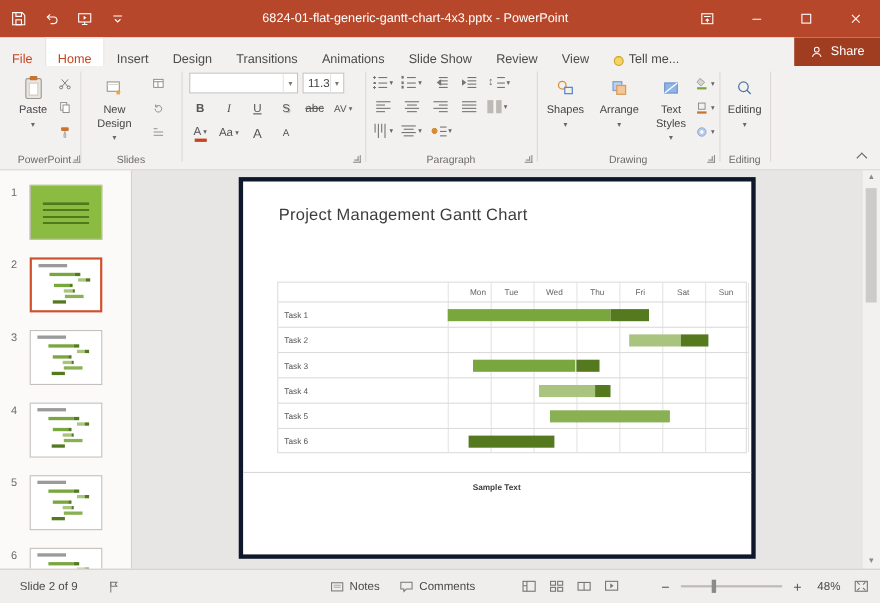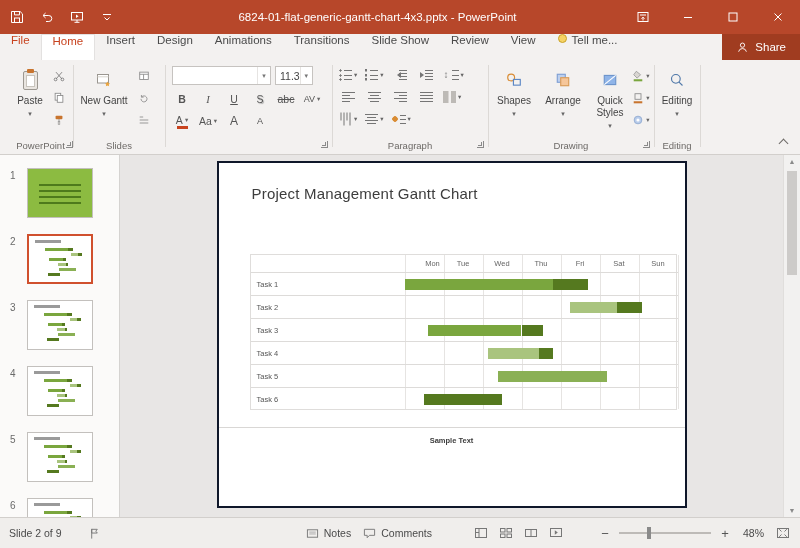--- a/index.html
+++ b/index.html
@@ -11,21 +11,21 @@
   .titlebar{position:absolute;top:0;left:0;right:0;height:34px;background:#B7472A}
   .qat{position:absolute;left:8px;top:0;height:34px;display:flex;align-items:center;gap:12px}
   .qbtn{display:flex;align-items:center;justify-content:center;width:18px;height:18px}
   .tb-title{position:absolute;left:150px;right:195px;top:0;height:34px;line-height:34px;text-align:center;color:#fff;font-size:11.5px;white-space:nowrap;overflow:hidden}
   .win-controls{position:absolute;right:0;top:0;height:34px;display:flex}
   .win-btn{width:45px;height:34px;display:flex;align-items:center;justify-content:center}
 
   
   .tabrow{position:absolute;top:34px;left:0;right:0;height:26px;background:#F3F1F0;display:flex}
   .tabs{display:flex;height:100%}
-  .tab{display:flex;align-items:flex-start;padding:0 11px;font-size:11.5px;color:#4a4a4a;white-space:nowrap}
+  .tab{display:flex;align-items:flex-end;padding:0 11px;font-size:11.5px;color:#4a4a4a;white-space:nowrap}
   .tab.file{color:#C8431F}
   .tab.active{background:#FFFFFF;color:#C8431F;border:1px solid #E3E1E0;border-bottom:none}
   .bulb-icon{width:9px;height:9px;border-radius:50%;border:1px solid #C9A227;background:#F6D365;display:inline-block;margin-right:5px}
   .share-btn{margin-left:auto;display:flex;align-items:center;gap:6px;padding:0 14px;background:#A03C20;color:#fff;font-size:11.5px}
 
   
   .ribbon{position:absolute;top:60px;left:0;right:0;height:95px;background:#F3F1F0;border-bottom:1px solid #D2CFCC}
   .group{position:absolute;top:0;height:94px}
   .gsep{position:absolute;top:5px;height:82px;width:1px;background:#DCD9D6}
   .group-label{position:absolute;left:0;right:0;bottom:3px;text-align:center;font-size:9.5px;color:#6d6a67}
@@ -93,42 +93,42 @@
   .thumbpanel{position:absolute;left:0;top:0;bottom:0;width:120px;background:#FBFAF9;border-right:1px solid #D5D3D1;overflow:hidden}
   .thumb-num{position:absolute;left:10px;font-size:10px;color:#6a6a6a}
   .thumb{position:absolute;left:27px;width:66px;height:50px;background:#fff;border:1px solid #C3C0BD;overflow:hidden}
   .thumb.selected{border:2px solid #D0502E}
   .t-title{background:#8CBB41}
   .t-title-lines{position:absolute;left:11px;right:11px;top:15px;height:21px;background:repeating-linear-gradient(to bottom,#4E7A1C 0 2px,transparent 2px 6px)}
   .mg-title{position:absolute;left:6px;top:4px;width:26px;height:3px;background:#9a9a9a}
   .mg-bar{position:absolute;height:3px}
 
   .canvas{position:absolute;left:120px;right:17px;top:0;bottom:0;overflow:hidden}
-  .slide{position:absolute;left:50%;margin-left:-235px;top:6px;width:470px;height:347px;background:#fff;border:2px solid #0f172a}
+  .slide{position:absolute;left:50%;margin-left:-235px;top:6px;width:470px;height:347px;background:#fff;border:4px solid #0f172a}
   .slide-title{position:absolute;left:33px;top:22px;font-size:15px;color:#3d3d3d;letter-spacing:.2px}
   .gantt{position:absolute;left:31px;top:91px;width:427px;height:156px;border:1px solid #DFDDDB}
   .g-day{position:absolute;top:0;height:17px;line-height:17px;text-align:center;font-size:7.5px;color:#666}
   .g-row{position:absolute;left:0;width:427px;height:23px;border-top:1px solid #DDDBD9}
   .g-label{position:absolute;left:6px;top:0;line-height:23px;font-size:7.5px;color:#555}
   .g-vline{position:absolute;top:0;bottom:0;width:1px;background:#E6E4E2}
   .g-bar{position:absolute;top:6px;height:11px}
   .slide-divider{position:absolute;left:0;right:0;top:264px;border-top:1px solid #D9D7D5}
   .slide-footer{position:absolute;left:0;right:0;top:273px;text-align:center;font-size:7.5px;font-weight:bold;color:#3d3d3d}
 
   .vscroll{position:absolute;right:0;top:0;bottom:0;width:17px;background:#F2F1F0;border-left:1px solid #E0DEDC}
   .vs-arrow{position:absolute;left:0;right:0;text-align:center;font-size:7px;color:#8a8a8a}
   .vthumb{position:absolute;left:3px;width:10px;top:16px;height:104px;background:#CDCBC9}
 
   
   .statusbar{position:absolute;left:0;right:0;bottom:0;height:31px;background:#F0EEEC;border-top:1px solid #D2CFCC;display:flex;align-items:center;font-size:10.5px;color:#4a4a4a}
-  .sb-slide{margin-left:9px}
+  .sb-slide{margin-left:18px}
   .sb-flag{margin-left:26px;display:flex;align-items:center}
   .sb-right{margin-left:auto;display:flex;align-items:center;padding-right:10px}
   .sb-btn{display:flex;align-items:center;gap:5px}
-  .sb-notes{margin-right:12px}
+  .sb-notes{margin-right:18px}
   .sb-comments{margin-right:42px}
   .sb-views{display:flex;align-items:center;gap:11px;margin-right:36px}
   .sb-vbtn{display:flex;align-items:center;justify-content:center}
   .zoom-out,.zoom-in{font-size:13px;color:#555;width:12px;text-align:center}
   .zoom-slider{position:relative;width:92px;height:14px;margin:0 8px}
   .zoom-track{position:absolute;left:0;right:0;top:6px;height:2px;background:#BDBAB7}
   .zoom-thumb{position:absolute;left:28px;top:1px;width:4px;height:12px;background:#8a8a8a}
   .sb-zoom{margin-left:12px;margin-right:12px}
 </style>
 </head>
@@ -200,24 +200,24 @@
         <div class="tab active">
           <span>Home</span>
         </div>
         <div class="tab">
           <span>Insert</span>
         </div>
         <div class="tab">
           <span>Design</span>
         </div>
         <div class="tab">
+          <span>Transitions</span>
+        </div>
+        <div class="tab">
           <span>Animations</span>
-        </div>
-        <div class="tab">
-          <span>Transitions</span>
         </div>
         <div class="tab">
           <span>Slide Show</span>
         </div>
         <div class="tab">
           <span>Review</span>
         </div>
         <div class="tab">
           <span>View</span>
         </div>
@@ -274,21 +274,21 @@
 
     <div class="group" style="left:73px;width:92px">
       <div class="bigbtn" style="left:6px;width:50px">
         <span class="bicon">
           <svg width="16" height="16" viewBox="0 0 16 16">
               <rect x="1.5" y="2.5" width="11" height="8.5" fill="#fff" stroke="#9A9690"></rect>
               <path d="M1.5 4.8h11" stroke="#D8D4CE"></path>
               <path d="M11.5 9.5l.8 1.6 1.7.3-1.2 1.2.3 1.7-1.6-.8-1.6.8.3-1.7-1.2-1.2 1.7-.3z" fill="#E8A33D"></path>
             </svg>
         </span>
-        <span>New Gantt</span>
+        <span>New Design</span>
         <span class="caret-icon">▾</span>
       </div>
       <div class="scol" style="left:62px;top:8px">
         <span class="sbtn">
           <svg width="12" height="12" viewBox="0 0 14 14">
               <rect x="2" y="2.5" width="10" height="8.5" fill="#fff" stroke="#8a8a8a"></rect>
               <path d="M2 5h10M6.5 5v6" stroke="#8a8a8a"></path>
             </svg>
         </span>
         <span class="sbtn">
@@ -413,21 +413,21 @@
         <span>Arrange</span>
         <span class="caret-icon">▾</span>
       </div>
       <div class="bigbtn" style="left:100px">
         <span class="bicon">
           <svg width="16" height="16" viewBox="0 0 14 14">
               <rect x="2" y="3" width="10" height="8" fill="#8FB4E8" stroke="#6E95CC"></rect>
               <path d="M2 11l10-8" stroke="#fff"></path>
             </svg>
         </span>
-        <span>Quick Styles</span>
+        <span>Text Styles</span>
         <span class="caret-icon">▾</span>
       </div>
       <div class="scol" style="left:144px;top:8px">
         <span class="sbtn">
           <svg width="12" height="12" viewBox="0 0 14 14">
               <path d="M5 1.5l5 4-4 4-4-4z" fill="#D9D6D2" stroke="#8a8a8a" stroke-width=".8"></path>
               <rect x="2" y="10.8" width="10" height="2.4" fill="#7aa63e"></rect>
             </svg>
           <span class="mini-caret">▾</span>
         </span>

